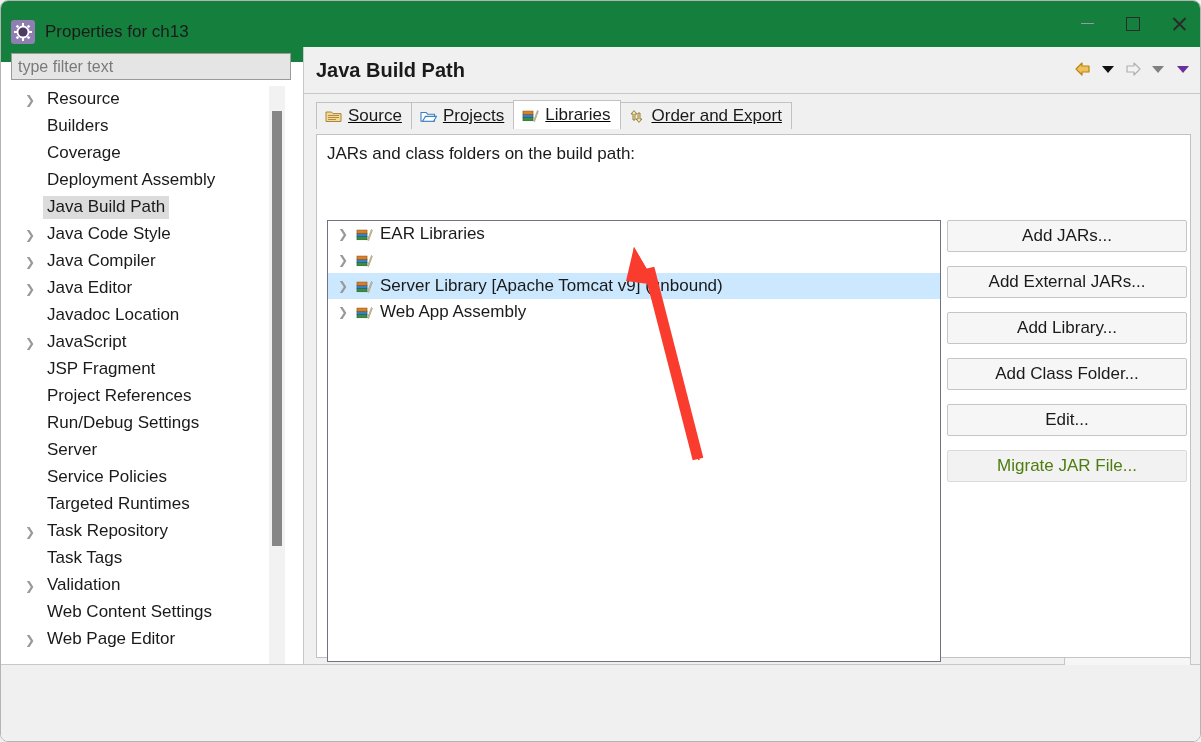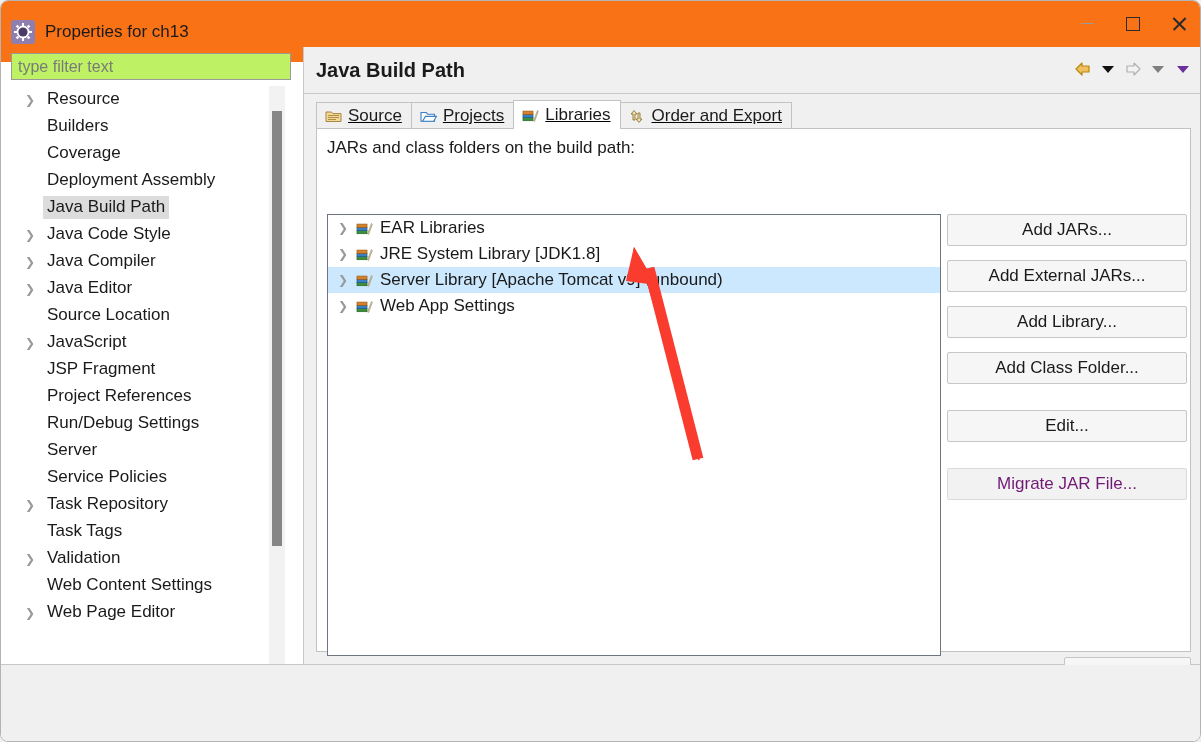--- a/index.html
+++ b/index.html
@@ -17,21 +17,21 @@
     background: #ffffff;
     border: 1px solid #b4b4b4;
     border-radius: 8px;
     overflow: hidden;
   }
 
   
   #titlebar {
     position: absolute; left: 0; top: 0;
     width: 1201px; height: 61px;
-    background: #f97316;
+    background: #15803d;
     display: flex; align-items: center;
   }
   #app-icon {
     width: 24px; height: 24px;
     margin-left: 10px; margin-right: 10px;
     border-radius: 3px;
     background: #8e7fb0;
     display: flex; align-items: center; justify-content: center;
     flex: none;
   }
@@ -65,21 +65,21 @@
   }
   .win-glyph-close:before { transform: rotate(45deg); }
   .win-glyph-close:after  { transform: rotate(-45deg); }
 
   
   #filter-box {
     position: absolute;
     left: 10px; top: 52px;
     width: 280px; height: 27px;
     border: 1px solid #9a9a9a;
-    background: #bef264;
+    background: #e5e5e5;
     font-size: 16px; color: #7a7a7a;
     padding: 0 0 0 6px;
     line-height: 25px;
     font-family: "Liberation Sans", sans-serif;
   }
   #filter-box::placeholder { color: #7a7a7a; opacity: 1; }
 
   
   #tree-wrap {
     position: absolute;
@@ -194,21 +194,21 @@
     height: 29px;
     position: relative;
     z-index: 3;
     text-align: center;
   }
   .tab .tab-icon { margin-right: 6px; display: flex; align-items: center; }
 
   
   #tab-body {
     position: absolute;
-    left: 12px; top: 81px;
+    left: 12px; top: 87px;
     width: 875px; height: 524px;
     background: #ffffff;
     border: 1px solid #c2c2c2;
   }
   #list-caption {
     position: absolute;
     left: 10px; top: 9px;
     font-size: 17px; color: #1a1a1a;
   }
   #lib-list {
@@ -247,23 +247,23 @@
     margin-bottom: 6px;
     background: #f6f6f6;
     border: 1px solid #c6c6c6;
     border-radius: 2px;
     font-size: 17px; color: #1a1a1a;
     font-family: "Liberation Sans", sans-serif;
     display: flex; align-items: center; justify-content: center;
     cursor: default;
     white-space: nowrap;
   }
-  .side-btn.gap { margin-top: 12px; }
+  .side-btn.gap { margin-top: 0; }
   .side-btn.disabled {
-    color: #701a75;
+    color: #4d7c0f;
     background: #f2f2f2;
     border-color: #dadada;
   }
 
   
   #apply-btn {
     position: absolute;
     left: 760px; top: 610px;
     width: 127px; height: 34px;
     background: #f6f6f6;
@@ -353,21 +353,21 @@
         <div class="tree-item">
           <span class="tree-arrow">❯</span>
           <span class="tree-label-box">Java Compiler</span>
         </div>
         <div class="tree-item">
           <span class="tree-arrow">❯</span>
           <span class="tree-label-box">Java Editor</span>
         </div>
         <div class="tree-item">
           <span class="tree-arrow empty">❯</span>
-          <span class="tree-label-box">Source Location</span>
+          <span class="tree-label-box">Javadoc Location</span>
         </div>
         <div class="tree-item">
           <span class="tree-arrow">❯</span>
           <span class="tree-label-box">JavaScript</span>
         </div>
         <div class="tree-item">
           <span class="tree-arrow empty">❯</span>
           <span class="tree-label-box">JSP Fragment</span>
         </div>
         <div class="tree-item">
@@ -378,20 +378,24 @@
           <span class="tree-arrow empty">❯</span>
           <span class="tree-label-box">Run/Debug Settings</span>
         </div>
         <div class="tree-item">
           <span class="tree-arrow empty">❯</span>
           <span class="tree-label-box">Server</span>
         </div>
         <div class="tree-item">
           <span class="tree-arrow empty">❯</span>
           <span class="tree-label-box">Service Policies</span>
+        </div>
+        <div class="tree-item">
+          <span class="tree-arrow empty">❯</span>
+          <span class="tree-label-box">Targeted Runtimes</span>
         </div>
         <div class="tree-item">
           <span class="tree-arrow">❯</span>
           <span class="tree-label-box">Task Repository</span>
         </div>
         <div class="tree-item">
           <span class="tree-arrow empty">❯</span>
           <span class="tree-label-box">Task Tags</span>
         </div>
         <div class="tree-item">
@@ -499,21 +503,20 @@
           <div class="lib-item">
             <span class="lib-arrow">❯</span>
             <span class="lib-icon">
               <svg width="17" height="15" viewBox="0 0 17 15">
                 <rect x="1" y="9.5" width="10" height="3.2" fill="#3a8f3a" stroke="#256625" stroke-width="0.7"></rect>
                 <rect x="1" y="6.3" width="10" height="3.2" fill="#3a7fc4" stroke="#1f5a94" stroke-width="0.7"></rect>
                 <rect x="1" y="3.1" width="10" height="3.2" fill="#d8822a" stroke="#9c5a12" stroke-width="0.7"></rect>
                 <path d="M11.5 13 L15.5 2.5 L16.3 3.3 L12.6 13.4 Z" fill="#f0e6c8" stroke="#9a8a60" stroke-width="0.7"></path>
               </svg>
             </span>
-            <span>JRE System Library [JDK1.8]</span>
           </div>
           <div class="lib-item selected">
             <span class="lib-arrow">❯</span>
             <span class="lib-icon">
               <svg width="17" height="15" viewBox="0 0 17 15">
                 <rect x="1" y="9.5" width="10" height="3.2" fill="#3a8f3a" stroke="#256625" stroke-width="0.7"></rect>
                 <rect x="1" y="6.3" width="10" height="3.2" fill="#3a7fc4" stroke="#1f5a94" stroke-width="0.7"></rect>
                 <rect x="1" y="3.1" width="10" height="3.2" fill="#d8822a" stroke="#9c5a12" stroke-width="0.7"></rect>
                 <path d="M11.5 13 L15.5 2.5 L16.3 3.3 L12.6 13.4 Z" fill="#f0e6c8" stroke="#9a8a60" stroke-width="0.7"></path>
               </svg>
@@ -523,21 +526,21 @@
           <div class="lib-item">
             <span class="lib-arrow">❯</span>
             <span class="lib-icon">
               <svg width="17" height="15" viewBox="0 0 17 15">
                 <rect x="1" y="9.5" width="10" height="3.2" fill="#3a8f3a" stroke="#256625" stroke-width="0.7"></rect>
                 <rect x="1" y="6.3" width="10" height="3.2" fill="#3a7fc4" stroke="#1f5a94" stroke-width="0.7"></rect>
                 <rect x="1" y="3.1" width="10" height="3.2" fill="#d8822a" stroke="#9c5a12" stroke-width="0.7"></rect>
                 <path d="M11.5 13 L15.5 2.5 L16.3 3.3 L12.6 13.4 Z" fill="#f0e6c8" stroke="#9a8a60" stroke-width="0.7"></path>
               </svg>
             </span>
-            <span>Web App Settings</span>
+            <span>Web App Assembly</span>
           </div>
         </div>
       <div id="side-buttons">
           <div class="side-btn">Add JARs...</div>
           <div class="side-btn">Add External JARs...</div>
           <div class="side-btn">Add Library...</div>
           <div class="side-btn">Add Class Folder...</div>
           <div class="side-btn gap">Edit...</div>
           <div class="side-btn disabled gap">Migrate JAR File...</div>
         </div>

